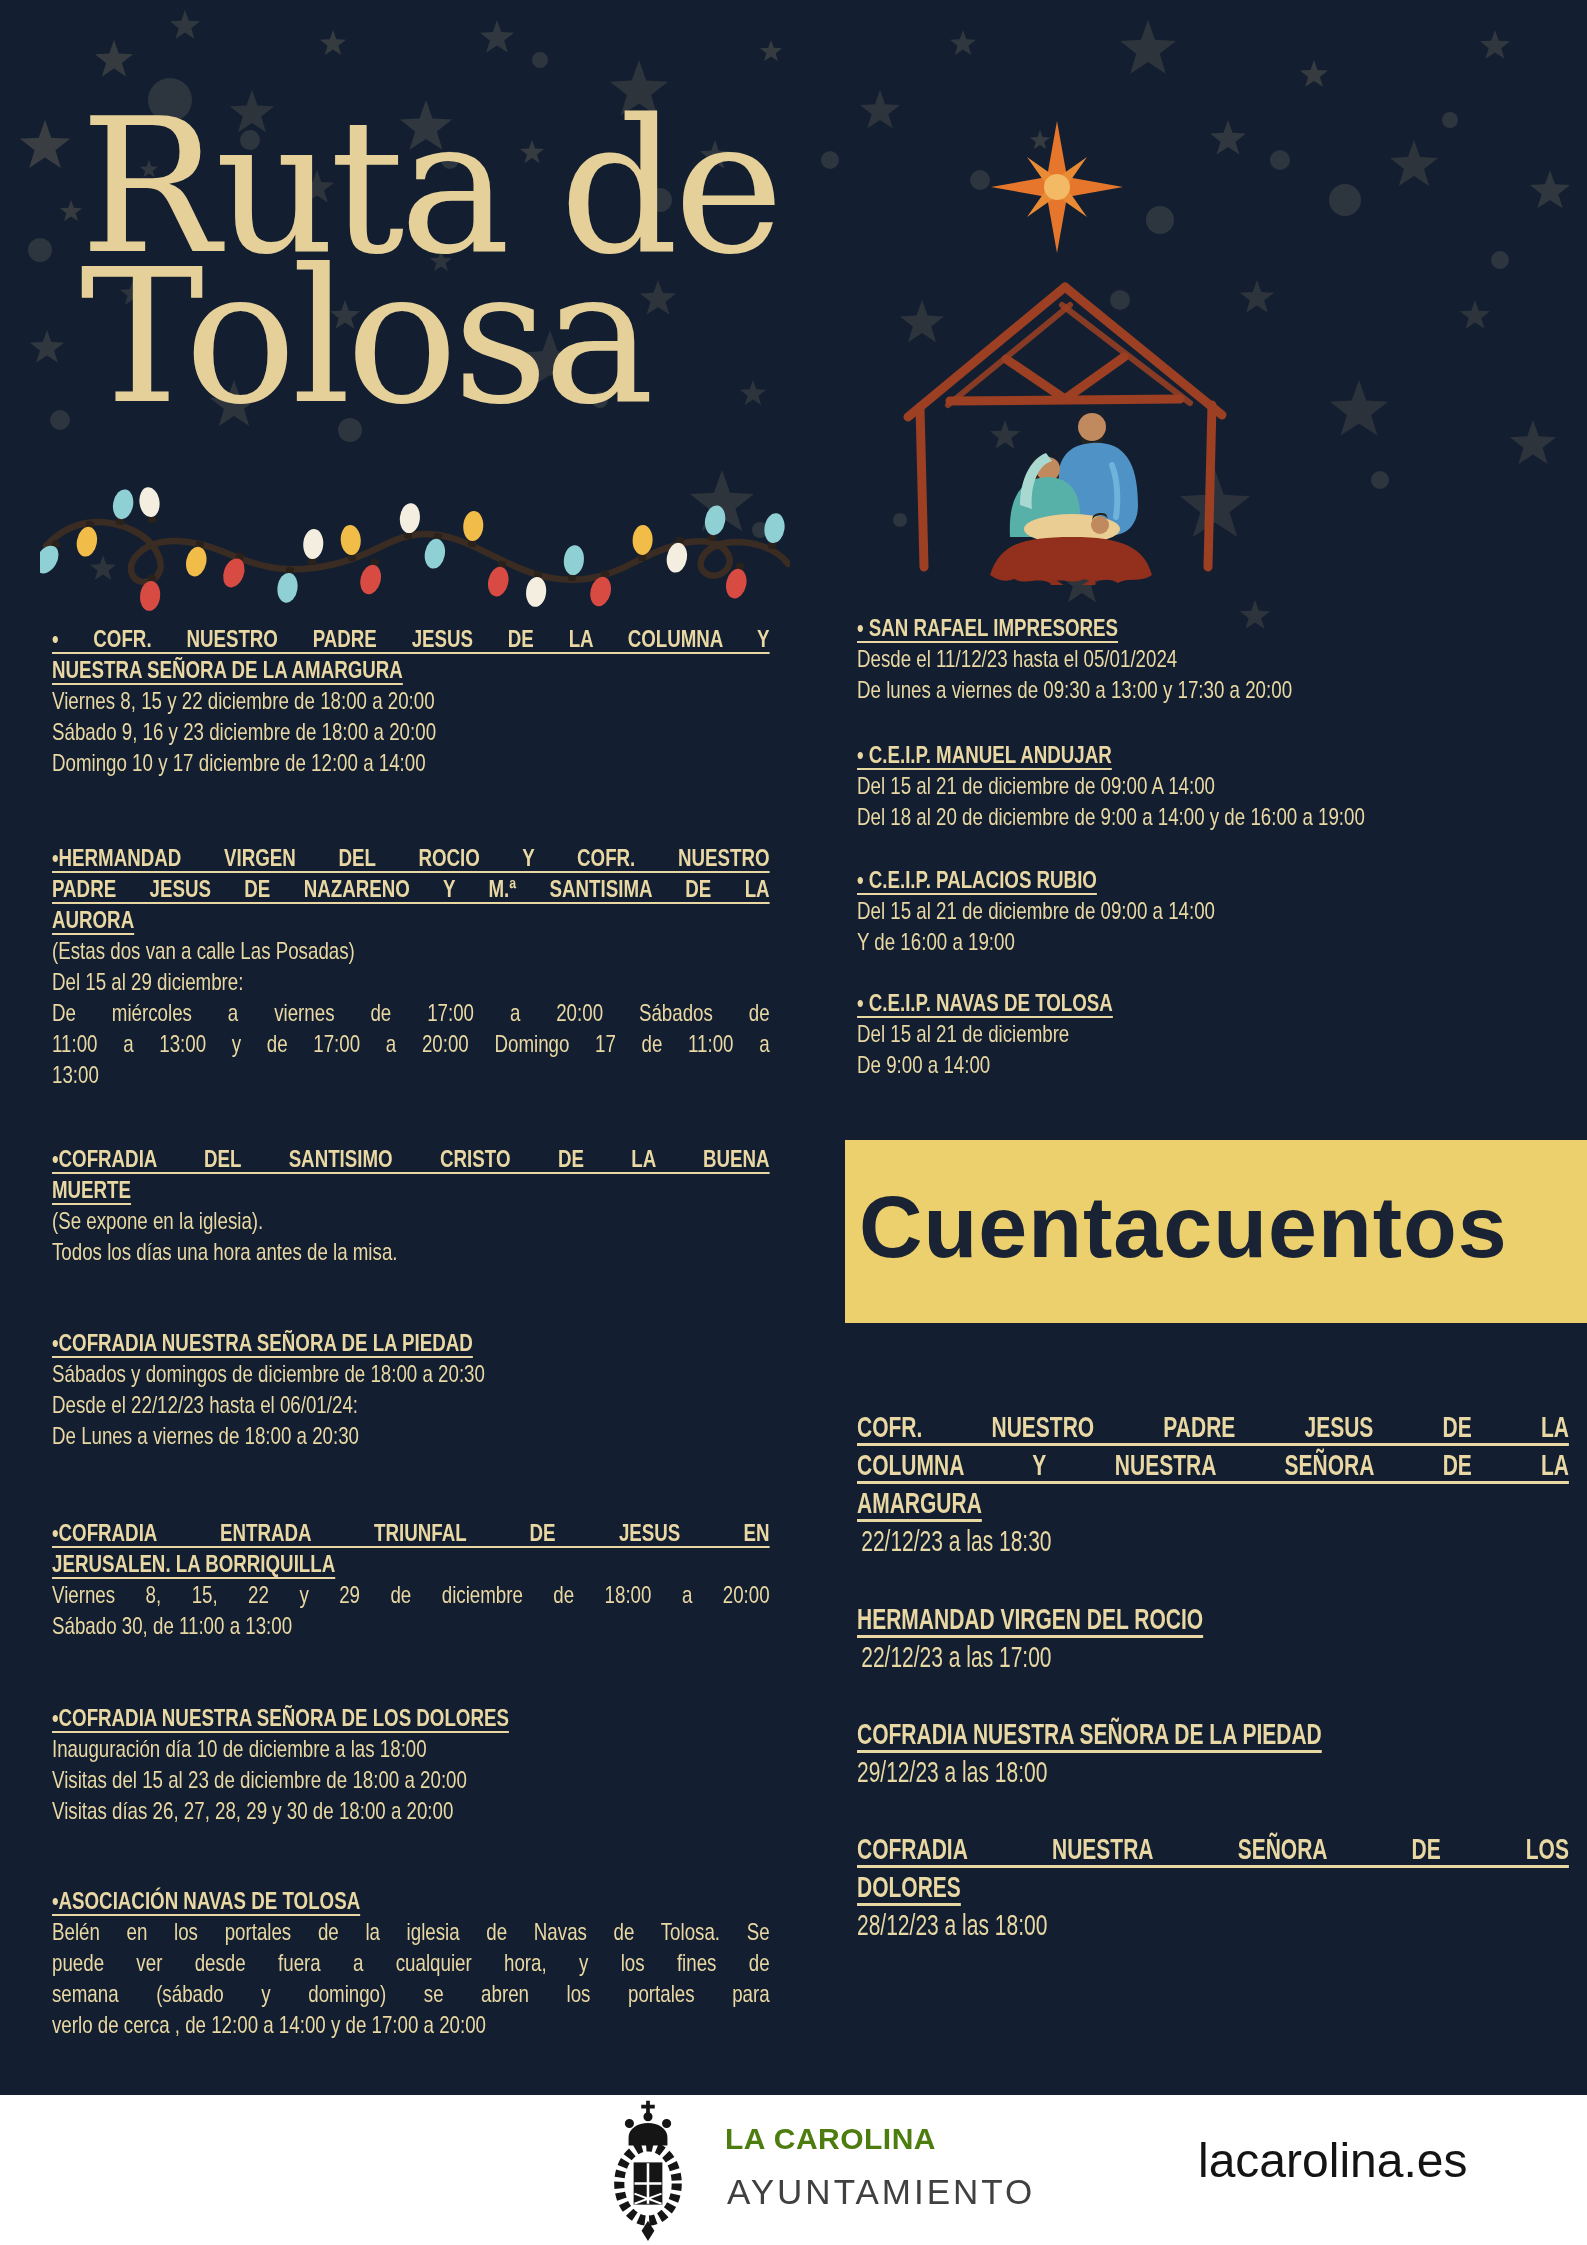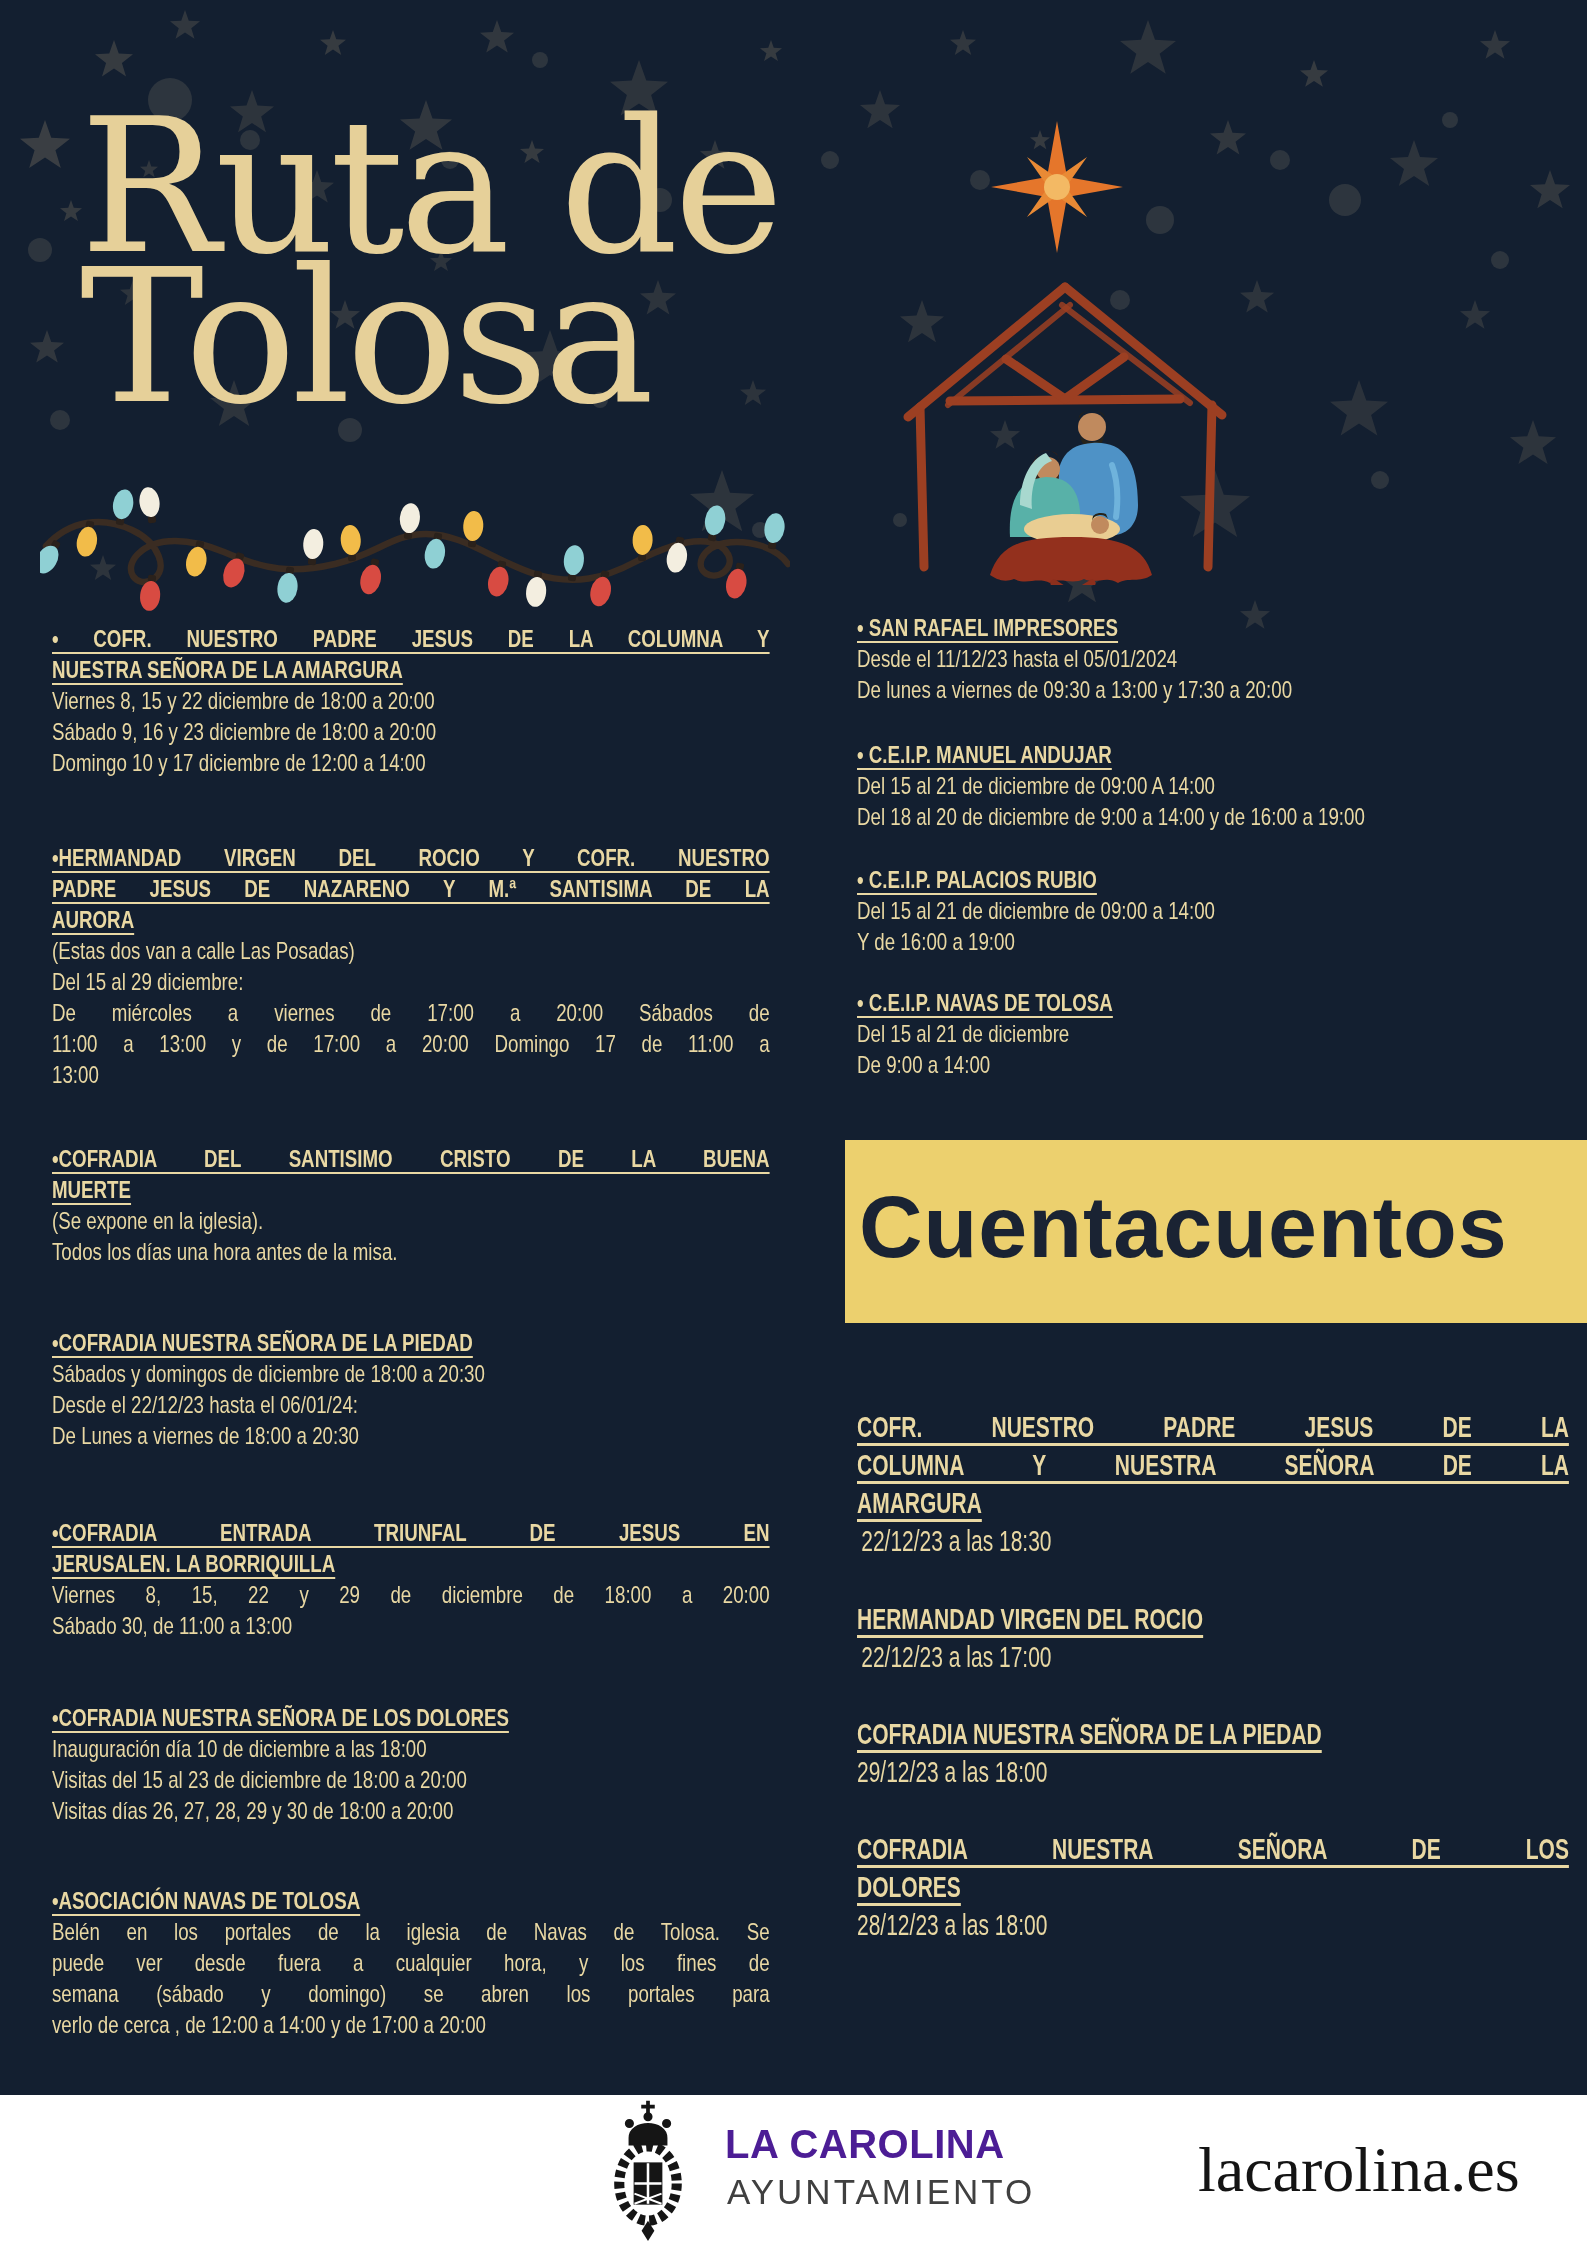--- a/index.html
+++ b/index.html
@@ -28,25 +28,25 @@
       text-underline-offset:6px;}
   .j{text-align:justify;text-align-last:justify;}
   .date{padding-left:6px;}
   
   .banner{position:absolute;left:845px;top:1140px;width:748px;height:183px;background:#ecd06e;}
   .banner span{position:absolute;left:14px;top:36px;font-size:88px;font-weight:bold;
                color:#1a2333;letter-spacing:1px;white-space:nowrap;}
   
   .footer{position:absolute;left:0;top:2095px;width:1587px;height:150px;background:#ffffff;}
   .logo{position:absolute;left:588px;top:4px;}
-  .brand{position:absolute;left:725px;top:27px;font-size:40px;font-weight:bold;
-         color:#4c1d95;letter-spacing:.5px;white-space:nowrap;text-align:center;}
+  .brand{position:absolute;left:725px;top:27px;font-size:30px;font-weight:bold;
+         color:#4d7c0f;letter-spacing:.5px;white-space:nowrap;text-align:center;}
   .brandsub{position:absolute;left:727px;top:77px;font-size:35px;font-weight:normal;
             color:#404040;letter-spacing:3px;white-space:nowrap;}
-  .web{position:absolute;left:1198px;top:38px;font-size:64px;color:#141414;white-space:nowrap;font-family:Liberation Serif, serif;}
+  .web{position:absolute;left:1198px;top:38px;font-size:48px;color:#141414;white-space:nowrap;}
 </style>
 </head>
 <body>
 
 <div class="poster">
 
   <svg class="starfield" width="1587" height="2245">
     <defs>
       <symbol id="s5" viewBox="0 0 24 24">
         <path d="M12 0 L15 8.5 L24 9 L17 14.5 L19.6 23 L12 18 L4.4 23 L7 14.5 L0 9 L9 8.5 Z"></path>

